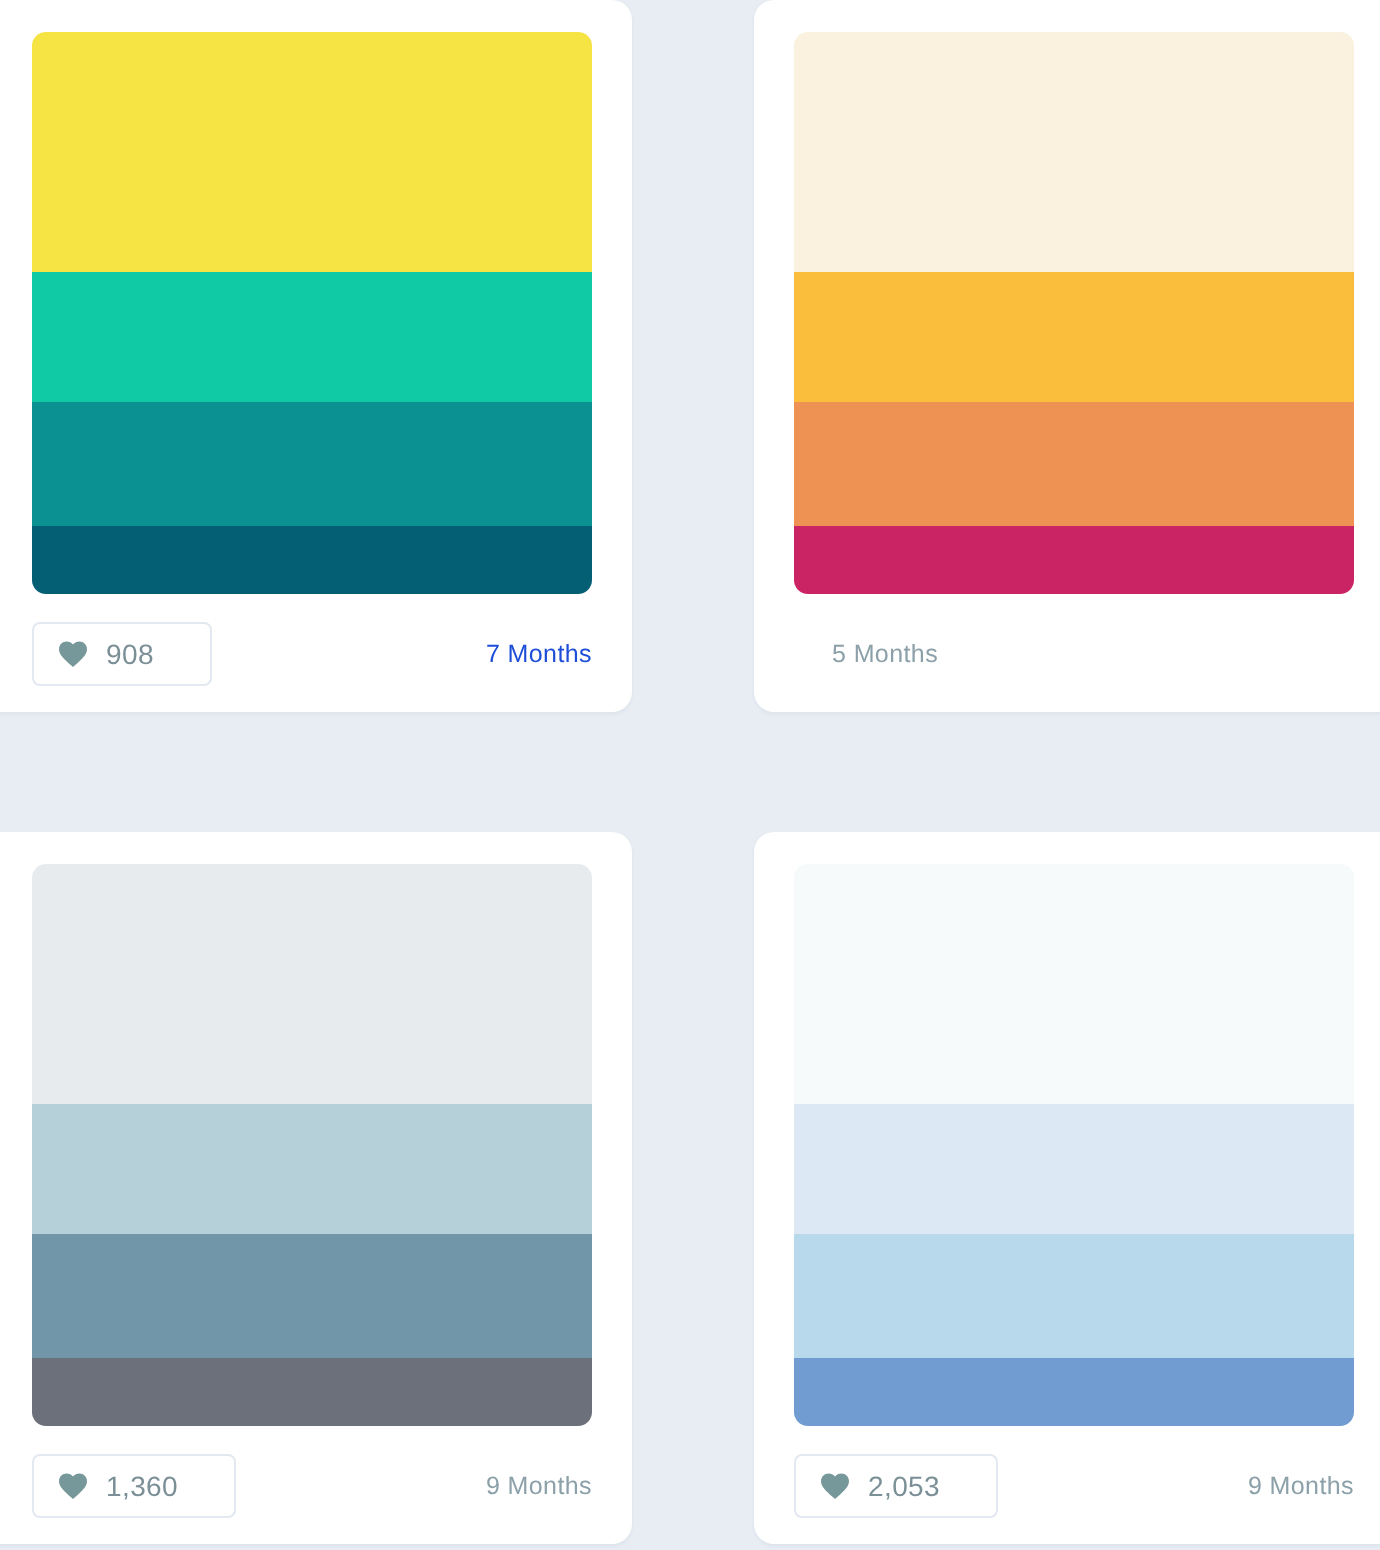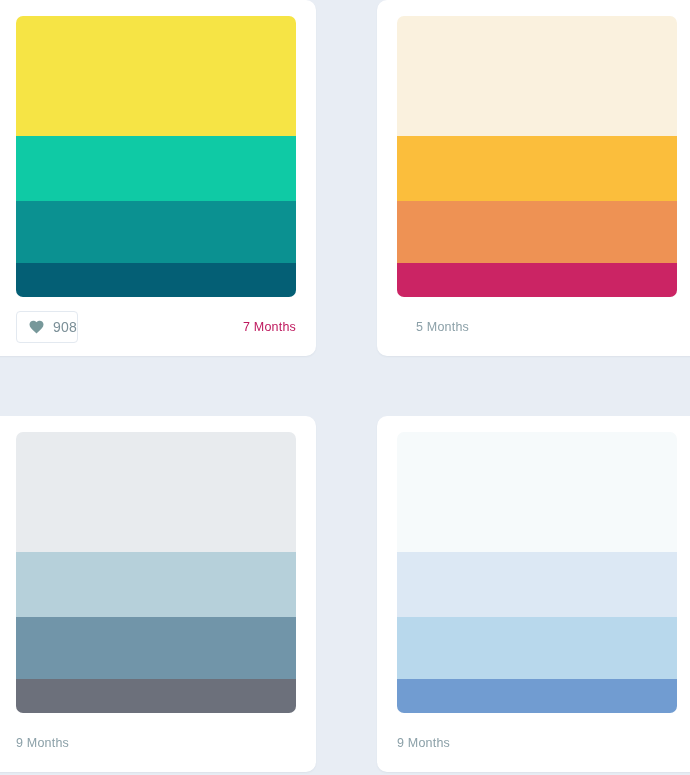--- a/index.html
+++ b/index.html
@@ -71,21 +71,21 @@
     justify-content: space-between;
   }
   .card.c1 .card-footer,
   .card.c3 .card-footer { left: 20px; right: 38px; }
 
   .like-button {
     display: inline-flex;
     align-items: center;
     gap: 9px;
     height: 32px;
-    padding: 0 0 0 12px;
+    padding: 0 28px 0 12px;
     background: #ffffff;
     border: 1px solid #e3e9f0;
     border-radius: 4px;
     cursor: pointer;
   }
 
   .heart-icon {
     width: 15px;
     height: 14px;
     display: block;
@@ -123,21 +123,21 @@
     </div>
     <div class="card-footer">
       <button class="like-button" style="border-color: rgb(227, 233, 240);">
         <span class="heart-icon">
           <svg viewBox="0 0 24 22" xmlns="http://www.w3.org/2000/svg">
             <path d="M12 21.3 L10.4 19.9 C4.6 14.7 0.8 11.3 0.8 7.1 C0.8 3.7 3.5 1 6.9 1 C8.9 1 10.8 1.9 12 3.4 C13.2 1.9 15.1 1 17.1 1 C20.5 1 23.2 3.7 23.2 7.1 C23.2 11.3 19.4 14.7 13.6 19.9 Z" fill="#77989a"></path>
           </svg>
         </span>
         <span class="like-count" style="color: rgb(123, 143, 151);">908</span>
       </button>
-      <span class="age-label" style="color: #be185d;">7 Months</span>
+      <span class="age-label" style="color: #1d4ed8;">7 Months</span>
     </div>
   </div>
 
   <div class="card c1" style="background: rgb(255, 255, 255);">
     <div class="palette">
       <div class="swatch s0" style="background: rgb(250, 241, 222);"></div>
       <div class="swatch s1" style="background: rgb(251, 190, 60);"></div>
       <div class="swatch s2" style="background: rgb(238, 146, 84);"></div>
       <div class="swatch s3" style="background: rgb(203, 36, 100);"></div>
     </div>
@@ -147,29 +147,45 @@
   </div>
 
   <div class="card c2" style="background: rgb(255, 255, 255);">
     <div class="palette">
       <div class="swatch s0" style="background: rgb(232, 235, 238);"></div>
       <div class="swatch s1" style="background: rgb(182, 208, 218);"></div>
       <div class="swatch s2" style="background: rgb(113, 149, 169);"></div>
       <div class="swatch s3" style="background: rgb(108, 112, 123);"></div>
     </div>
     <div class="card-footer">
+      <button class="like-button" style="border-color: rgb(227, 233, 240);">
+        <span class="heart-icon">
+          <svg viewBox="0 0 24 22" xmlns="http://www.w3.org/2000/svg">
+            <path d="M12 21.3 L10.4 19.9 C4.6 14.7 0.8 11.3 0.8 7.1 C0.8 3.7 3.5 1 6.9 1 C8.9 1 10.8 1.9 12 3.4 C13.2 1.9 15.1 1 17.1 1 C20.5 1 23.2 3.7 23.2 7.1 C23.2 11.3 19.4 14.7 13.6 19.9 Z" fill="#77989a"></path>
+          </svg>
+        </span>
+        <span class="like-count" style="color: rgb(123, 143, 151);">1,360</span>
+      </button>
       <span class="age-label" style="color: rgb(139, 160, 168);">9 Months</span>
     </div>
   </div>
 
   <div class="card c3" style="background: rgb(255, 255, 255);">
     <div class="palette">
       <div class="swatch s0" style="background: rgb(246, 250, 251);"></div>
       <div class="swatch s1" style="background: rgb(220, 232, 244);"></div>
       <div class="swatch s2" style="background: rgb(184, 216, 236);"></div>
       <div class="swatch s3" style="background: rgb(113, 156, 209);"></div>
     </div>
     <div class="card-footer">
+      <button class="like-button" style="border-color: rgb(227, 233, 240);">
+        <span class="heart-icon">
+          <svg viewBox="0 0 24 22" xmlns="http://www.w3.org/2000/svg">
+            <path d="M12 21.3 L10.4 19.9 C4.6 14.7 0.8 11.3 0.8 7.1 C0.8 3.7 3.5 1 6.9 1 C8.9 1 10.8 1.9 12 3.4 C13.2 1.9 15.1 1 17.1 1 C20.5 1 23.2 3.7 23.2 7.1 C23.2 11.3 19.4 14.7 13.6 19.9 Z" fill="#77989a"></path>
+          </svg>
+        </span>
+        <span class="like-count" style="color: rgb(123, 143, 151);">2,053</span>
+      </button>
       <span class="age-label" style="color: rgb(139, 160, 168);">9 Months</span>
     </div>
   </div>
 
 </div>
 
 </body></html>

